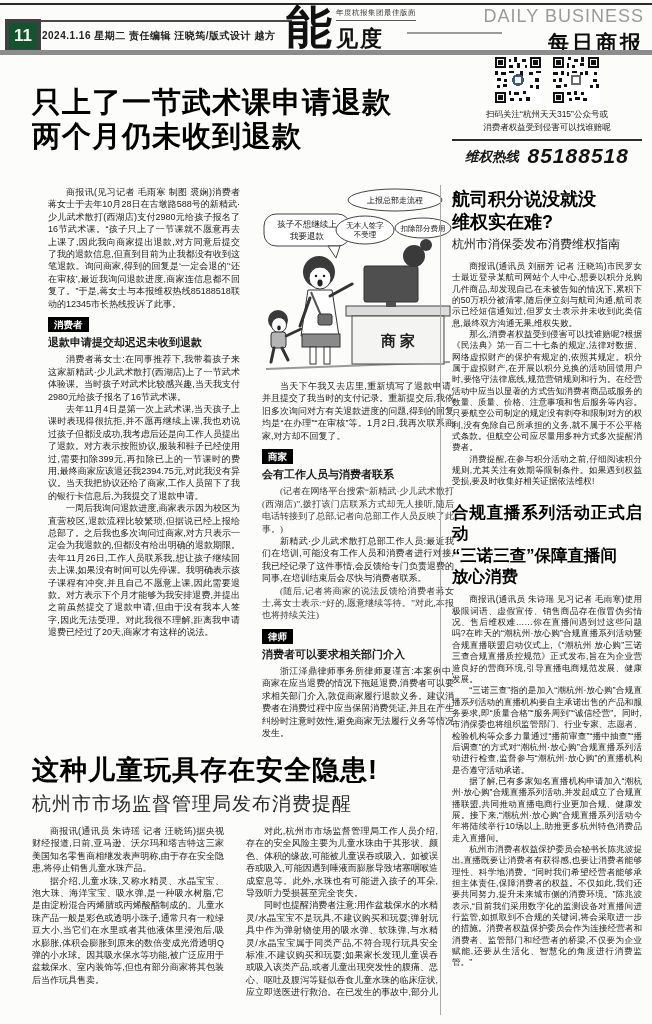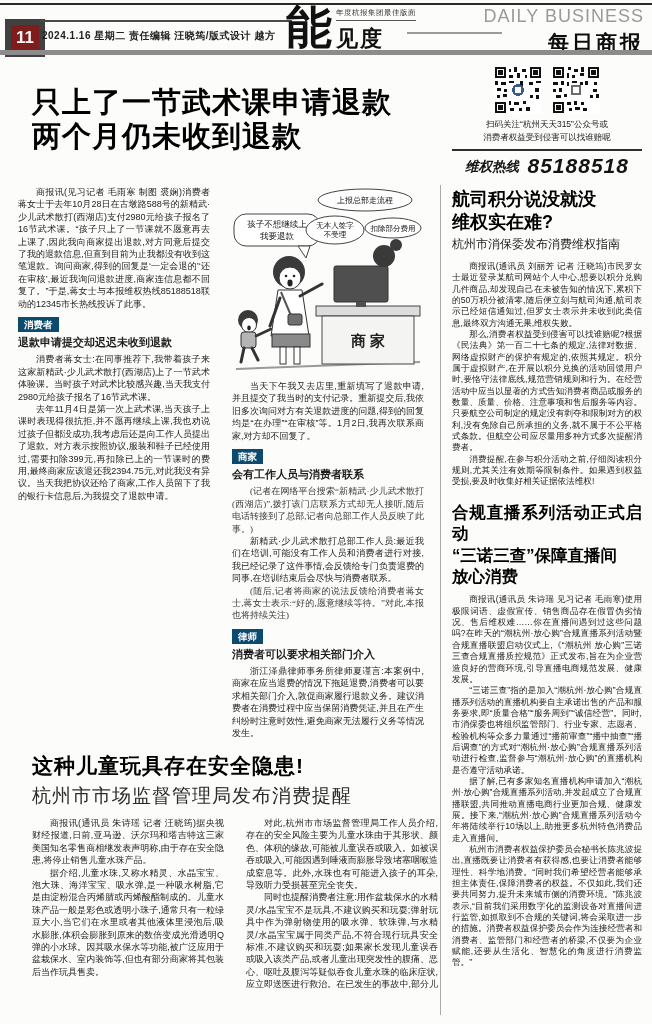--- a/index.html
+++ b/index.html
@@ -1,68 +1,68 @@
 <!DOCTYPE html>
 <html><head>
 <meta charset="utf-8">
 <style>
   html,body{margin:0;padding:0;background:#d9d9d9;}
   .page{position:relative;width:652px;height:1024px;background:#fcfcfa;overflow:hidden;
         font-family:"Liberation Sans","DejaVu Sans",sans-serif;color:#141414;}
   
   .top-line{position:absolute;top:3px;left:0;width:652px;height:2px;background:#2a2a2a;}
-  .pagenum{position:absolute;top:19px;left:5px;width:28px;height:26px;background:#7f1d1d;
+  .pagenum{position:absolute;top:19px;left:5px;width:28px;height:26px;background:#14532d;
            color:#f7f7f7;font-size:17px;font-weight:bold;text-align:center;line-height:26px;
-           border:6px solid #404040;}
+           border:4px solid #404040;}
   .date-rule{position:absolute;top:20px;left:40px;width:252px;height:2px;background:#4a4a4a;}
   .dateline{position:absolute;top:29px;left:42px;font-size:10px;font-weight:bold;color:#222;letter-spacing:.5px;}
   .masthead{position:absolute;top:4px;left:286px;display:flex;align-items:flex-start;}
   .mast-char{font-family:"Liberation Serif","DejaVu Serif",serif;font-size:46px;font-weight:900;
              line-height:48px;color:#111;}
   .mast-right{margin-left:4px;padding-top:4px;}
   .mast-award{font-size:7.5px;color:#333;border-bottom:1.5px solid #555;padding-bottom:2px;letter-spacing:.5px;}
   .mast-name{font-size:22px;font-weight:900;color:#111;margin-top:3px;letter-spacing:2px;}
   .mid-rule{position:absolute;top:32px;left:407px;width:95px;height:2px;background:#9a9a9a;}
   .brand{position:absolute;top:6px;right:8px;text-align:right;}
   .brand-en{font-size:18px;font-weight:400;color:#9a9a9a;letter-spacing:1px;
             font-family:"Liberation Sans",sans-serif;}
   .brand-cn{font-size:21px;font-weight:900;color:#0d0d0d;letter-spacing:3px;margin-top:2px;
             font-family:"Liberation Serif","DejaVu Serif",serif;}
   .thick-rule{position:absolute;top:50px;left:0;width:652px;height:5px;background:#8c8c8c;}
   
-  .qr-block{position:absolute;top:66px;left:452px;width:190px;}
+  .qr-block{position:absolute;top:56px;left:452px;width:190px;}
   .qr-row{display:flex;justify-content:center;gap:10px;}
   .qr-caption{font-size:8.5px;text-align:center;line-height:1.5;margin-top:4px;color:#1a1a1a;}
   .hotline{border-top:2px solid #2e2e2e;margin-top:5px;padding-top:3px;text-align:center;white-space:nowrap;font-style:italic;}
   .hotline-label{font-size:13.5px;font-weight:bold;vertical-align:2px;}
   .hotline-number{font-size:21px;font-weight:900;letter-spacing:1px;margin-left:4px;}
   
   .headline{position:absolute;top:86px;left:32px;width:410px;font-size:29px;line-height:1.17;
             font-weight:900;color:#000;letter-spacing:1px;}
   
-  .main-cols{position:absolute;top:186px;left:18px;width:406px;display:flex;gap:22px;}
+  .main-cols{position:absolute;top:186px;left:48px;width:406px;display:flex;gap:22px;}
   .mcol{width:192px;font-size:9px;line-height:1.38;text-align:justify;color:#1c1c1c;}
   .mcol p{margin:0;text-indent:2em;}
-  .sec-label{display:inline-block;background:#0c4a6e;color:#fff;font-size:9.5px;font-weight:bold;
+  .sec-label{display:inline-block;background:#000000;color:#fff;font-size:9.5px;font-weight:bold;
              padding:1px 6px;margin:7px 0 2px;}
   .sec-subhead{font-size:11px;font-weight:bold;margin:1px 0 3px;text-indent:0 !important;}
   .note{font-family:"Liberation Serif","DejaVu Serif",serif;color:#3a3a3a;}
   .cartoon{display:block;margin:0 0 4px 0;}
   
   .v-divider{position:absolute;top:185px;left:440px;width:1px;height:830px;background:#a8a8a8;}
   .right-col{position:absolute;top:188px;left:452px;width:190px;font-size:8.6px;line-height:1.32;
              text-align:justify;color:#1c1c1c;}
   .right-col p{margin:0;text-indent:2em;}
   .ra1-title{font-size:18px;font-weight:900;line-height:1.25;color:#000;text-indent:0;}
   .ra1-subtitle{font-size:12px;color:#222;margin:4px 0 8px;}
   .ra2{margin-top:14px;}
   .ra2-title{font-size:16.5px;font-weight:900;line-height:1.3;color:#000;margin-bottom:7px;}
   
   .bottom-article{position:absolute;top:752px;left:32px;width:406px;}
-  .b-headline{font-size:21px;font-weight:900;letter-spacing:1px;color:#000;}
+  .b-headline{font-size:27px;font-weight:900;letter-spacing:1px;color:#000;}
   .b-subtitle{font-size:19px;font-weight:400;color:#2b2b2b;margin-top:3px;letter-spacing:1px;}
   .b-body{margin-top:8px;height:182px;column-count:2;column-gap:22px;column-fill:auto;
           overflow:hidden;font-size:9px;line-height:1.38;text-align:justify;color:#1c1c1c;}
   .b-body p{margin:0;text-indent:2em;}
 </style>
 </head>
 <body>
 
 <div class="page">
 
@@ -181,20 +181,21 @@
     <div>两个月仍未收到退款</div>
   </div>
 
   <div class="main-cols">
     <div class="mcol">
       <p>商报讯(见习记者 毛雨寒 制图 裘娴)消费者蒋女士于去年10月28日在古墩路588号的新精武·少儿武术散打(西湖店)支付2980元给孩子报名了16节武术课。“孩子只上了一节课就不愿意再去上课了,因此我向商家提出退款,对方同意后提交了我的退款信息,但直到目前为止我都没有收到这笔退款。询问商家,得到的回复是‘一定会退的’‘还在审核’,最近我询问退款进度,商家连信息都不回复了。”于是,蒋女士与本报维权热线85188518联动的12345市长热线投诉了此事。</p>
       <div><span class="sec-label">消费者</span></div>
       <div class="sec-subhead">退款申请提交却迟迟未收到退款</div>
       <p>消费者蒋女士:在同事推荐下,我带着孩子来这家新精武·少儿武术散打(西湖店)上了一节武术体验课。当时孩子对武术比较感兴趣,当天我支付2980元给孩子报名了16节武术课。</p>
       <p>去年11月4日是第一次上武术课,当天孩子上课时表现得很抗拒,并不愿再继续上课,我也劝说过孩子但都没成功,我考虑后还是向工作人员提出了退款。对方表示按照协议,服装和鞋子已经使用过,需要扣除399元,再扣除已上的一节课时的费用,最终商家应该退还我2394.75元,对此我没有异议。当天我把协议还给了商家,工作人员留下了我的银行卡信息后,为我提交了退款申请。</p>
+      <p>一周后我询问退款进度,商家表示因为校区为直营校区,退款流程比较繁琐,但据说已经上报给总部了。之后我也多次询问过商家,对方只表示一定会为我退款的,但都没有给出明确的退款期限。去年11月26日,工作人员联系我,想让孩子继续回去上课,如果没有时间可以先停课。我明确表示孩子课程有冲突,并且自己不愿意上课,因此需要退款。对方表示下个月才能够为我安排退费,并提出之前虽然提交了退款申请,但由于没有我本人签字,因此无法受理。对此我很不理解,距离我申请退费已经过了20天,商家才有这样的说法。</p>
     </div>
     <div class="mcol">
       <svg class="cartoon" width="192" height="190" viewBox="0 0 192 190">
         <line x1="4" y1="183" x2="188" y2="176" stroke="#9a9a9a" stroke-width="2"></line>
 
         <rect x="84" y="120" width="104" height="10" fill="#dcdcdc" stroke="#444"></rect>
         <rect x="90" y="130" width="92" height="48" fill="#f4f4f2" stroke="#444"></rect>
         <text x="136" y="160" text-anchor="middle" font-size="15" font-weight="bold" fill="#222">商 家</text>
 
         <rect x="102" y="80" width="54" height="36" rx="2" fill="#4f4f4f" stroke="#333"></rect>

